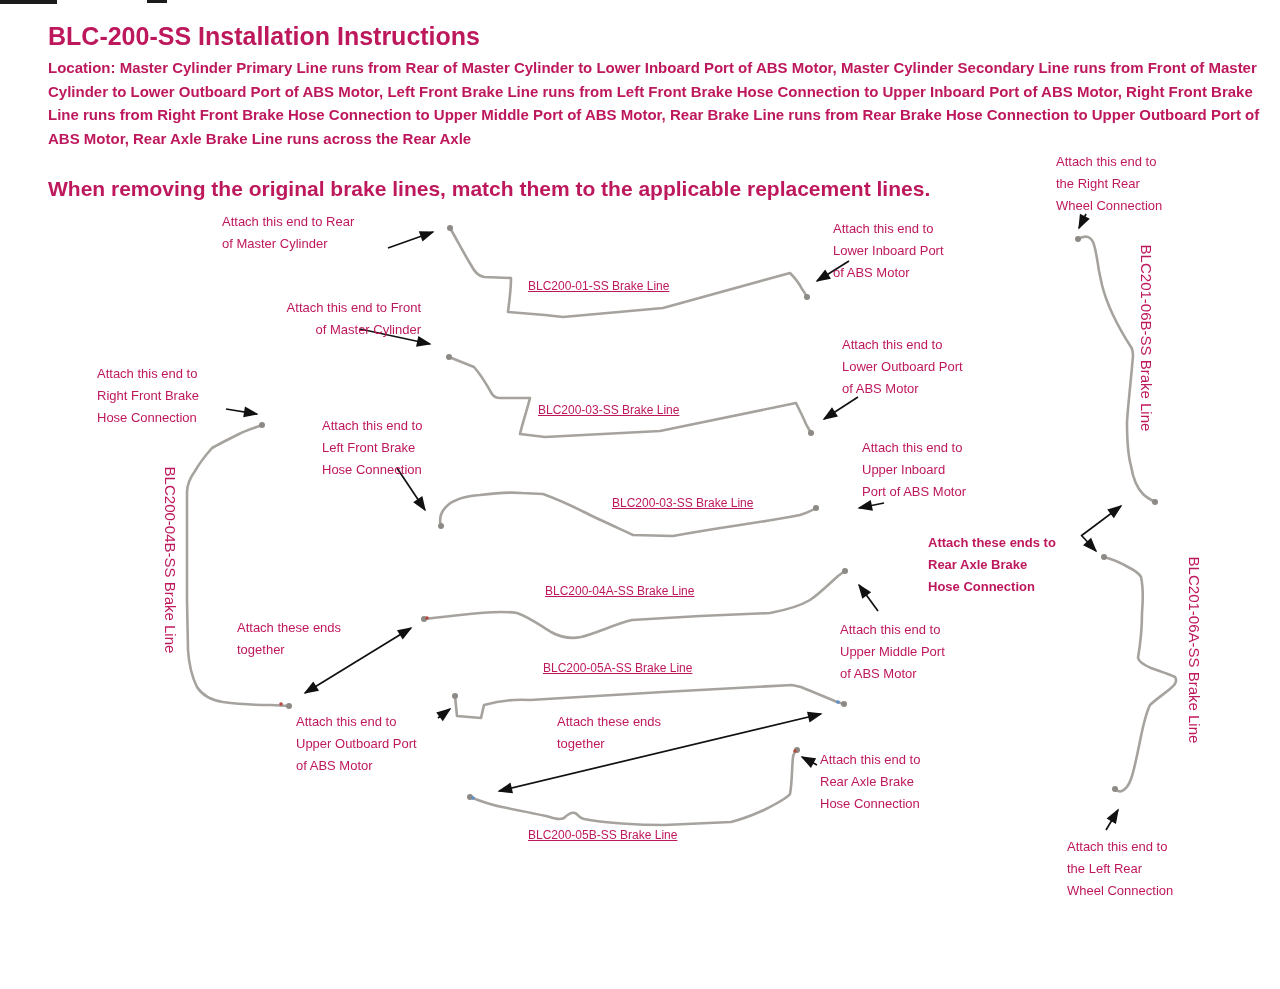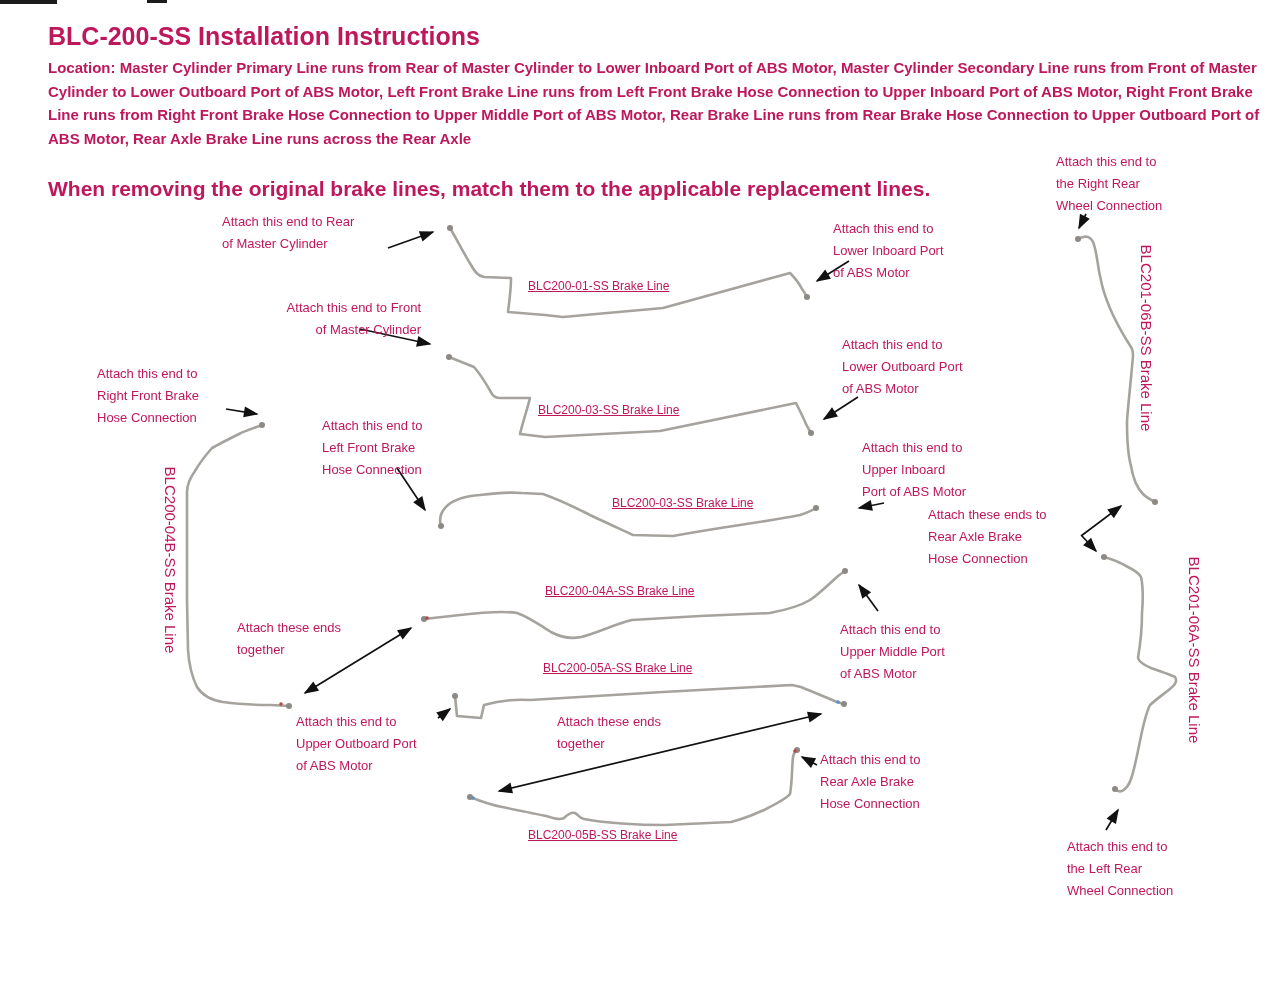--- a/index.html
+++ b/index.html
@@ -120,21 +120,21 @@
 of ABS Motor</div>
   <div class="ann" style="left:97px;top:363px;">Attach this end to
 Right Front Brake
 Hose Connection</div>
   <div class="ann" style="left:322px;top:415px;">Attach this end to
 Left Front Brake
 Hose Connection</div>
   <div class="ann" style="left:862px;top:437px;">Attach this end to
 Upper Inboard
 Port of ABS Motor</div>
-  <div class="ann" style="left:928px;top:504px;">Attach these ends to
+  <div class="ann" style="left:928px;top:532px;font-weight:bold;">Attach these ends to
 Rear Axle Brake
 Hose Connection</div>
   <div class="ann" style="left:840px;top:619px;">Attach this end to
 Upper Middle Port
 of ABS Motor</div>
   <div class="ann" style="left:237px;top:617px;">Attach these ends
 together</div>
   <div class="ann" style="left:296px;top:711px;">Attach this end to
 Upper Outboard Port
 of ABS Motor</div>

